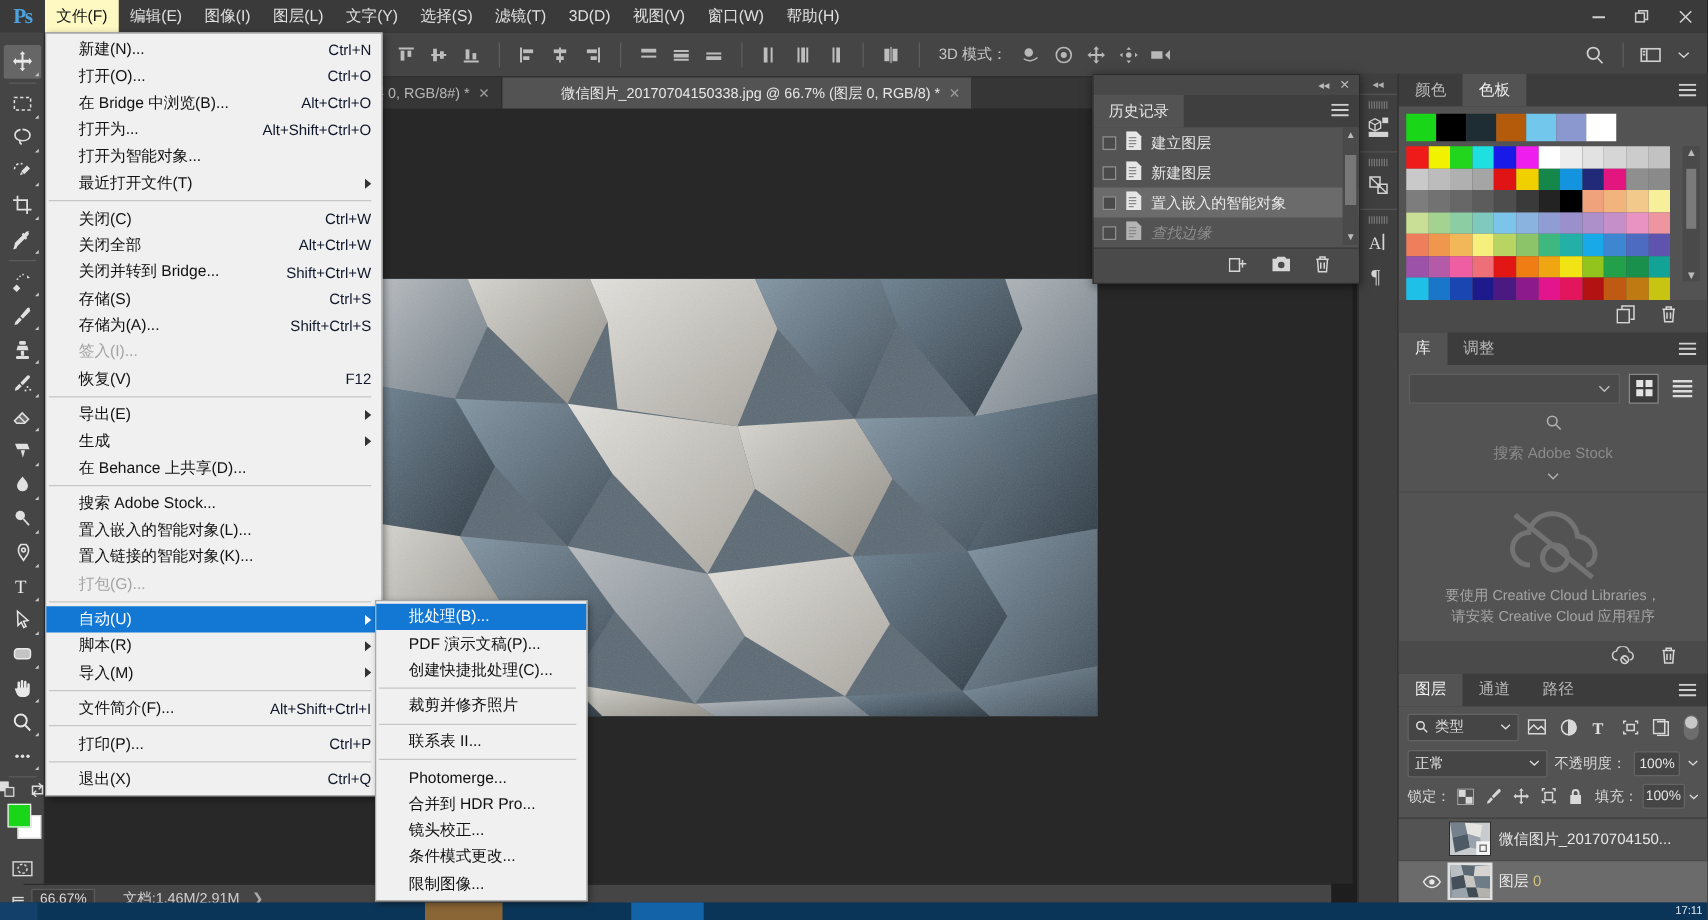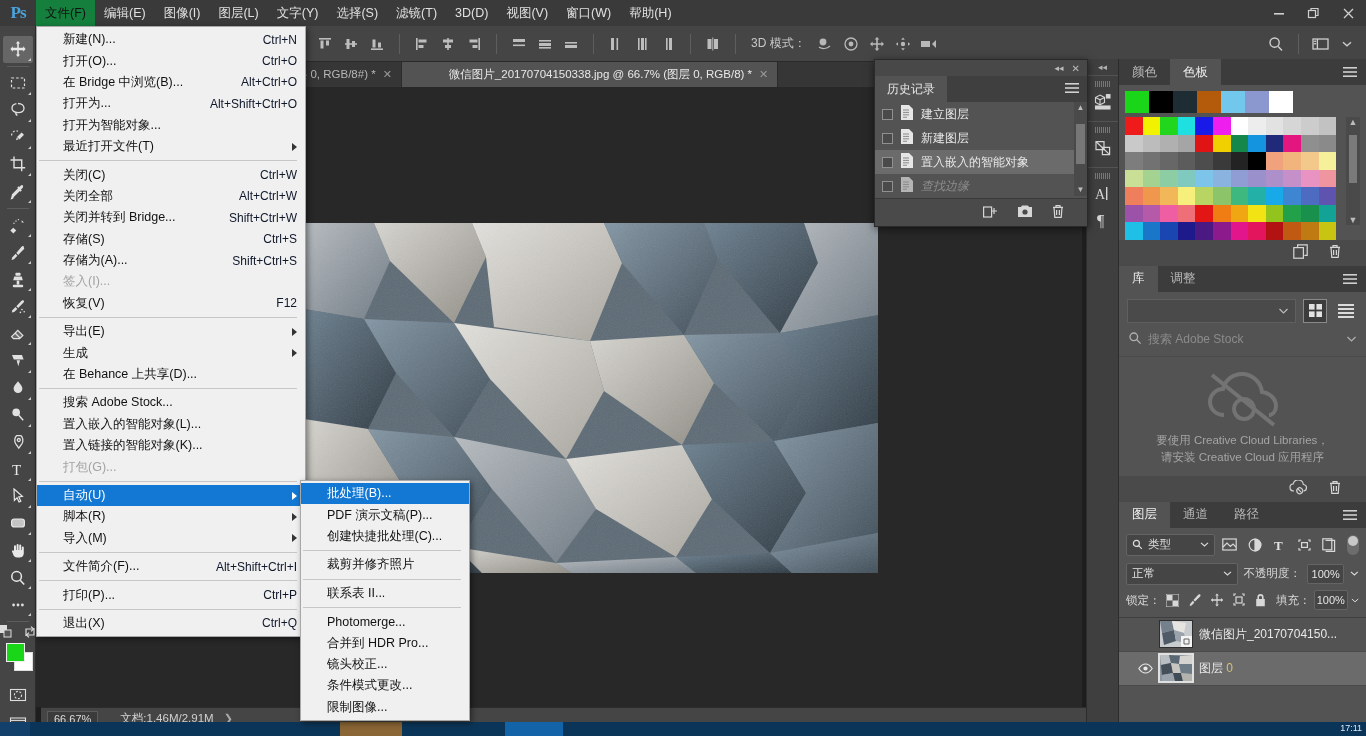--- a/index.html
+++ b/index.html
@@ -17,21 +17,21 @@
   }
   .ps-logo{
     width:36px; height:26px; display:flex; align-items:center; justify-content:center;
     color:#4aa3df; font-weight:bold; font-size:17px; letter-spacing:-1px;
     font-family:"Liberation Serif",serif;
   }
   .menu-item{
     padding:4px 9px; font-size:12.5px; color:#e0e0e0; height:26px;
     display:flex; align-items:center; white-space:nowrap; cursor:default;
   }
-  .menu-item.active{ background:#15803d; color:#111; }
+  .menu-item.active{ background:#fef9c3; color:#111; }
   .win-ctrls{ position:absolute; right:0; top:0; height:26px; display:flex; }
   .win-btn{ width:35px; height:26px; display:flex; align-items:center; justify-content:center;
     color:#d0d0d0; font-size:13px; }
 
   
   .optionsbar{
     position:absolute; left:0; top:26px; width:1366px; height:36px;
     background:#454545; border-bottom:1px solid #2a2a2a;
     display:flex; align-items:center;
   }
@@ -79,21 +79,21 @@
   .canvas-area{
     position:absolute; left:36px; top:87px; width:1046px; height:620px;
     background:#282828; overflow:hidden;
   }
   .img-doc{
     position:absolute; left:268px; top:136px; width:574px; height:350px;
     overflow:hidden; background:#5a6874;
   }
   .stone{ position:absolute; inset:0; }
   .statusbar{
-    position:absolute; left:41px; top:707px; width:1046px; height:22px;
+    position:absolute; left:19px; top:707px; width:1046px; height:22px;
     background:#454545; display:flex; align-items:center; border-top:1px solid #2c2c2c;
   }
   .zoom-box{
     margin-left:6px; background:#3b3b3b; border:1px solid #5c5c5c;
     font-size:11px; padding:1px 6px; color:#ddd;
   }
   .doc-info{ margin-left:22px; font-size:11.5px; color:#d0d0d0; }
   .arrow-r{ margin-left:10px; color:#aaa; font-size:11px;}
 
   
@@ -148,21 +148,21 @@
      display:flex; flex-direction:column; align-items:center; justify-content:space-between; color:#bbb; font-size:9px;}
   .sw-thumb{ position:absolute; left:3px; top:18px; width:8px;height:48px;background:#7a7a7a;}
   .panel-foot{ height:26px; background:#4a4a4a; display:flex;align-items:center;justify-content:flex-end; gap:20px; padding-right:24px;}
 
   
   .lib-row{ display:flex; align-items:center; gap:7px; padding:7px 8px 4px 8px;}
   .lib-select{ flex:1; height:24px; background:#4a4a4a; border:1px solid #5f5f5f;
      display:flex; align-items:center; justify-content:flex-end; padding-right:6px; color:#bbb; font-size:10px;}
   .lib-btn{ width:24px;height:24px; display:flex;align-items:center;justify-content:center; }
   .lib-btn.on{ border:1px solid #8a8a8a; background:#3c3c3c; }
-  .lib-search{ display:flex; align-items:center; gap:6px; padding:4px 9px 8px 9px; border-bottom:1px solid #4a4a4a;}
+  .lib-search{ display:flex; align-items:center; gap:6px; padding:4px 9px 8px 9px; border-bottom:1px solid #4a4a4a;flex-direction:column;}
   .lib-ph{ flex:1; color:#8b8b8b; font-size:12px; }
   .lib-empty{ text-align:center; padding:14px 0 10px; }
   .lib-msg{ font-size:11.5px; color:#a5a5a5; line-height:17px; }
 
   
   .filter-row{ display:flex; align-items:center; gap:5px; padding:6px 7px 5px; }
   .filter-sel{ width:94px; height:22px; background:#454545; border:1px solid #646464; border-radius:2px;
      display:flex; align-items:center; gap:5px; padding:0 5px; font-size:11.5px; color:#ddd;}
   .fi{ width:21px;height:21px; display:flex;align-items:center;justify-content:center;}
   .toggle-pill{ width:13px;height:20px; border-radius:7px; background:#6d6d6d; margin-left:3px; position:relative;}

